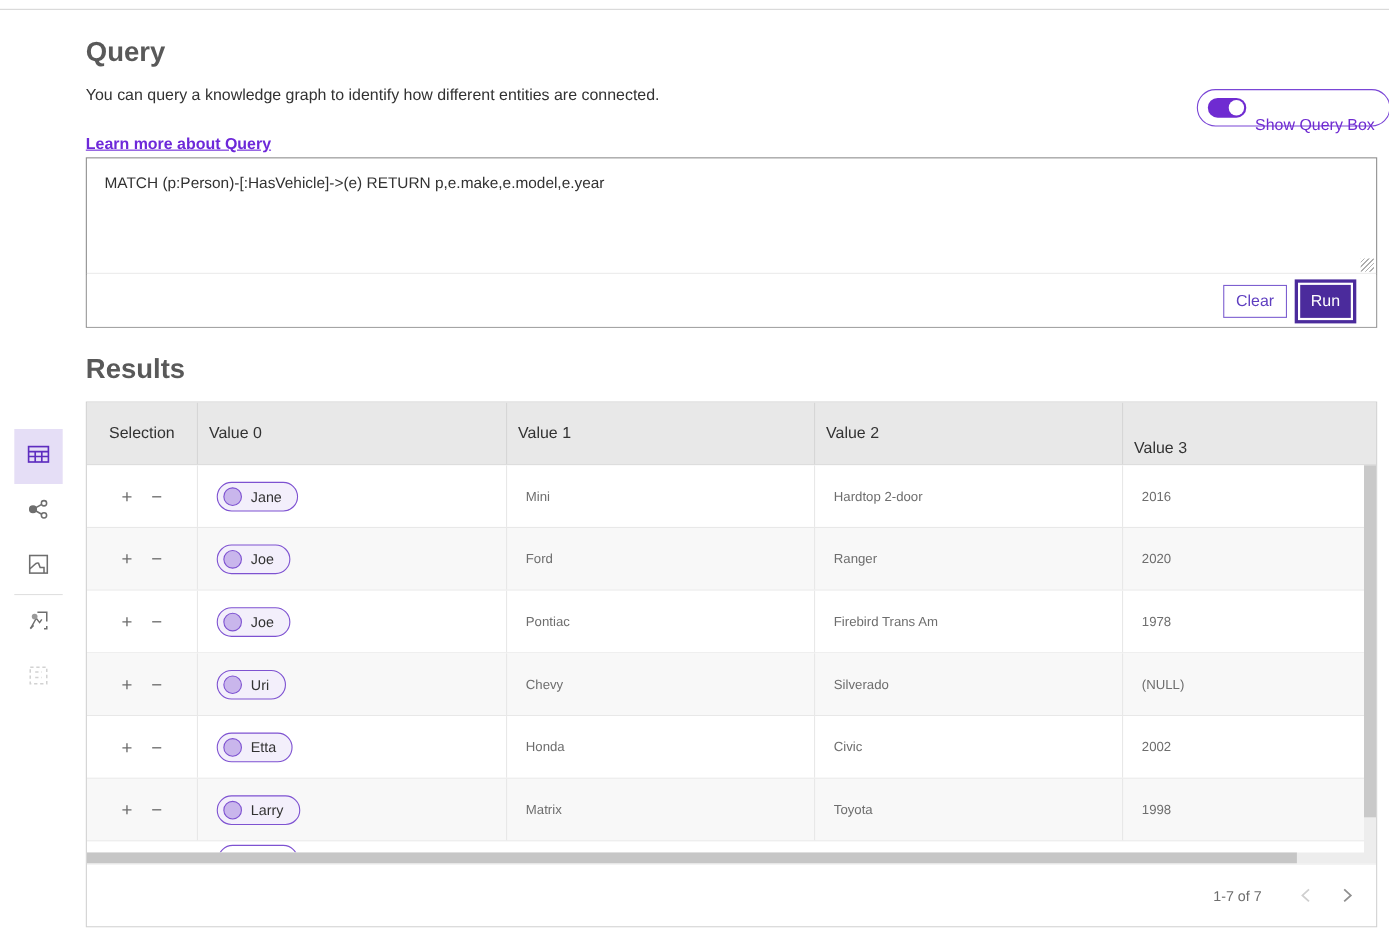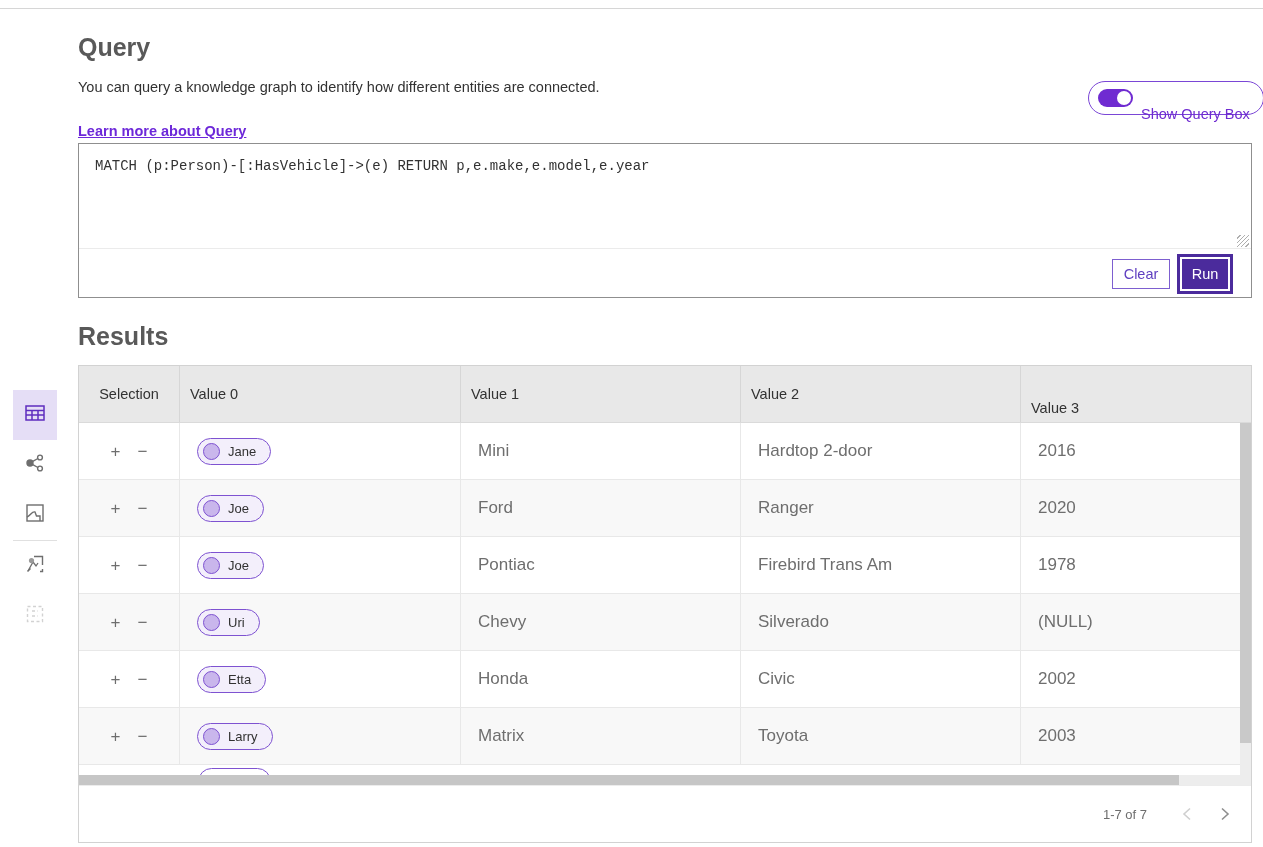--- a/index.html
+++ b/index.html
@@ -20,21 +20,21 @@
     padding:0 13px 0 9px; gap:8px; background:#fff; cursor:pointer; }
   .switch { position:relative; width:35px; height:18px; border-radius:9px; background:#6f2bd1; flex:0 0 auto; }
   .switch .knob { position:absolute; top:2px; left:19px; width:14px; height:14px; border-radius:50%; background:#fff; }
   .toggle-label { font-size:14.5px; color:#6f2bd1; white-space:nowrap;margin-top:31px; }
 
   
   .query-card { position:absolute; left:78px; top:143px; width:1174px; height:155px;
     border:1px solid #8f8f8f; background:#fff; }
   .query-text { position:absolute; left:0; top:0; right:0; height:105px; padding:14px 16px;
     font-size:14px; color:#323232; border-bottom:1px solid #ebebeb; resize:none; overflow:hidden;
-    font-family:Liberation Mono, monospace; white-space:pre-wrap; }
+    font-family:Liberation Sans, sans-serif; white-space:pre-wrap; }
   .resize-handle { position:absolute; right:2px; top:91px; width:12px; height:12px;
     background:repeating-linear-gradient(135deg, transparent 0 2px, #9a9a9a 2px 3px); opacity:.8; cursor:nwse-resize; }
   .query-footer { position:absolute; left:0; right:0; top:106px; bottom:0;
     display:flex; align-items:center; justify-content:flex-end; gap:12px; padding-right:19px; background:#fff; }
   .btn { display:flex; align-items:center; justify-content:center; font-size:14.5px; cursor:pointer;
     font-family:"Liberation Sans", sans-serif; }
   .btn-clear { width:58px; height:30px; background:#fff; border:1px solid #7d5fd0; color:#5f3fc0; }
   .btn-run { width:46px; height:30px; background:#4b2b9c; border:none; color:#ffffff;
     box-shadow:0 0 0 2px #ffffff, 0 0 0 5px #4b2b9c; margin-right:4px; }
 
@@ -51,21 +51,21 @@
   .hc-sel { width:101px; justify-content:center; padding-left:0 !important; }
   .hc-v0 { width:281px; } .hc-v1 { width:280px; } .hc-v2 { width:280px; } .hc-v3 { flex:1;margin-top:27px; }
 
   .t-row { display:flex; height:57px; background:#fff; border-bottom:1px solid #e8e8e8; }
   .t-row.alt { background:#f8f8f8; }
   .t-row .cell { display:flex; align-items:center; border-right:1px solid #e8e8e8; }
   .t-row .cell:last-child { border-right:none; }
   .c-sel { width:101px; justify-content:center; gap:13px; }
   .c-v0 { width:281px; padding-left:17px; }
   .c-v1 { width:280px; } .c-v2 { width:280px; } .c-v3 { flex:1; }
-  .val { font-size:17px; color:#6e6e6e; padding-left:17px; }
+  .val { font-size:12px; color:#6e6e6e; padding-left:17px; }
 
   .row-btn { background:none; border:none; color:#6e6e6e; font-size:17px; line-height:1;
     cursor:pointer; padding:2px; font-family:"Liberation Sans", sans-serif; }
 
   .chip { display:inline-flex; align-items:center; height:27px; border-radius:14px;
     border:1px solid #7e52d1; background:#f3effb; padding:0 14px 0 5px; gap:8px; cursor:pointer; }
   .chip-avatar { width:17px; height:17px; border-radius:50%; background:#c9b6ec; border:1px solid #7e52d1; }
   .chip-label { font-size:13px; color:#323232; }
 
   .t-row-partial { height:10px; background:#fff; overflow:hidden; position:relative; }
@@ -209,21 +209,21 @@
             <button class="row-btn">−</button>
           </div>
           <div class="cell c-v0">
             <span class="chip">
               <span class="chip-avatar"></span>
               <span class="chip-label">Larry</span>
             </span>
           </div>
           <div class="cell c-v2 val">Matrix</div>
           <div class="cell c-v1 val">Toyota</div>
-          <div class="cell c-v3 val">2003</div>
+          <div class="cell c-v3 val">1998</div>
         </div>
       </div>
 
     <div class="t-row-partial">
       <span class="chip"></span>
     </div>
 
     <div class="v-scroll">
         <div class="thumb"></div>
       </div>

